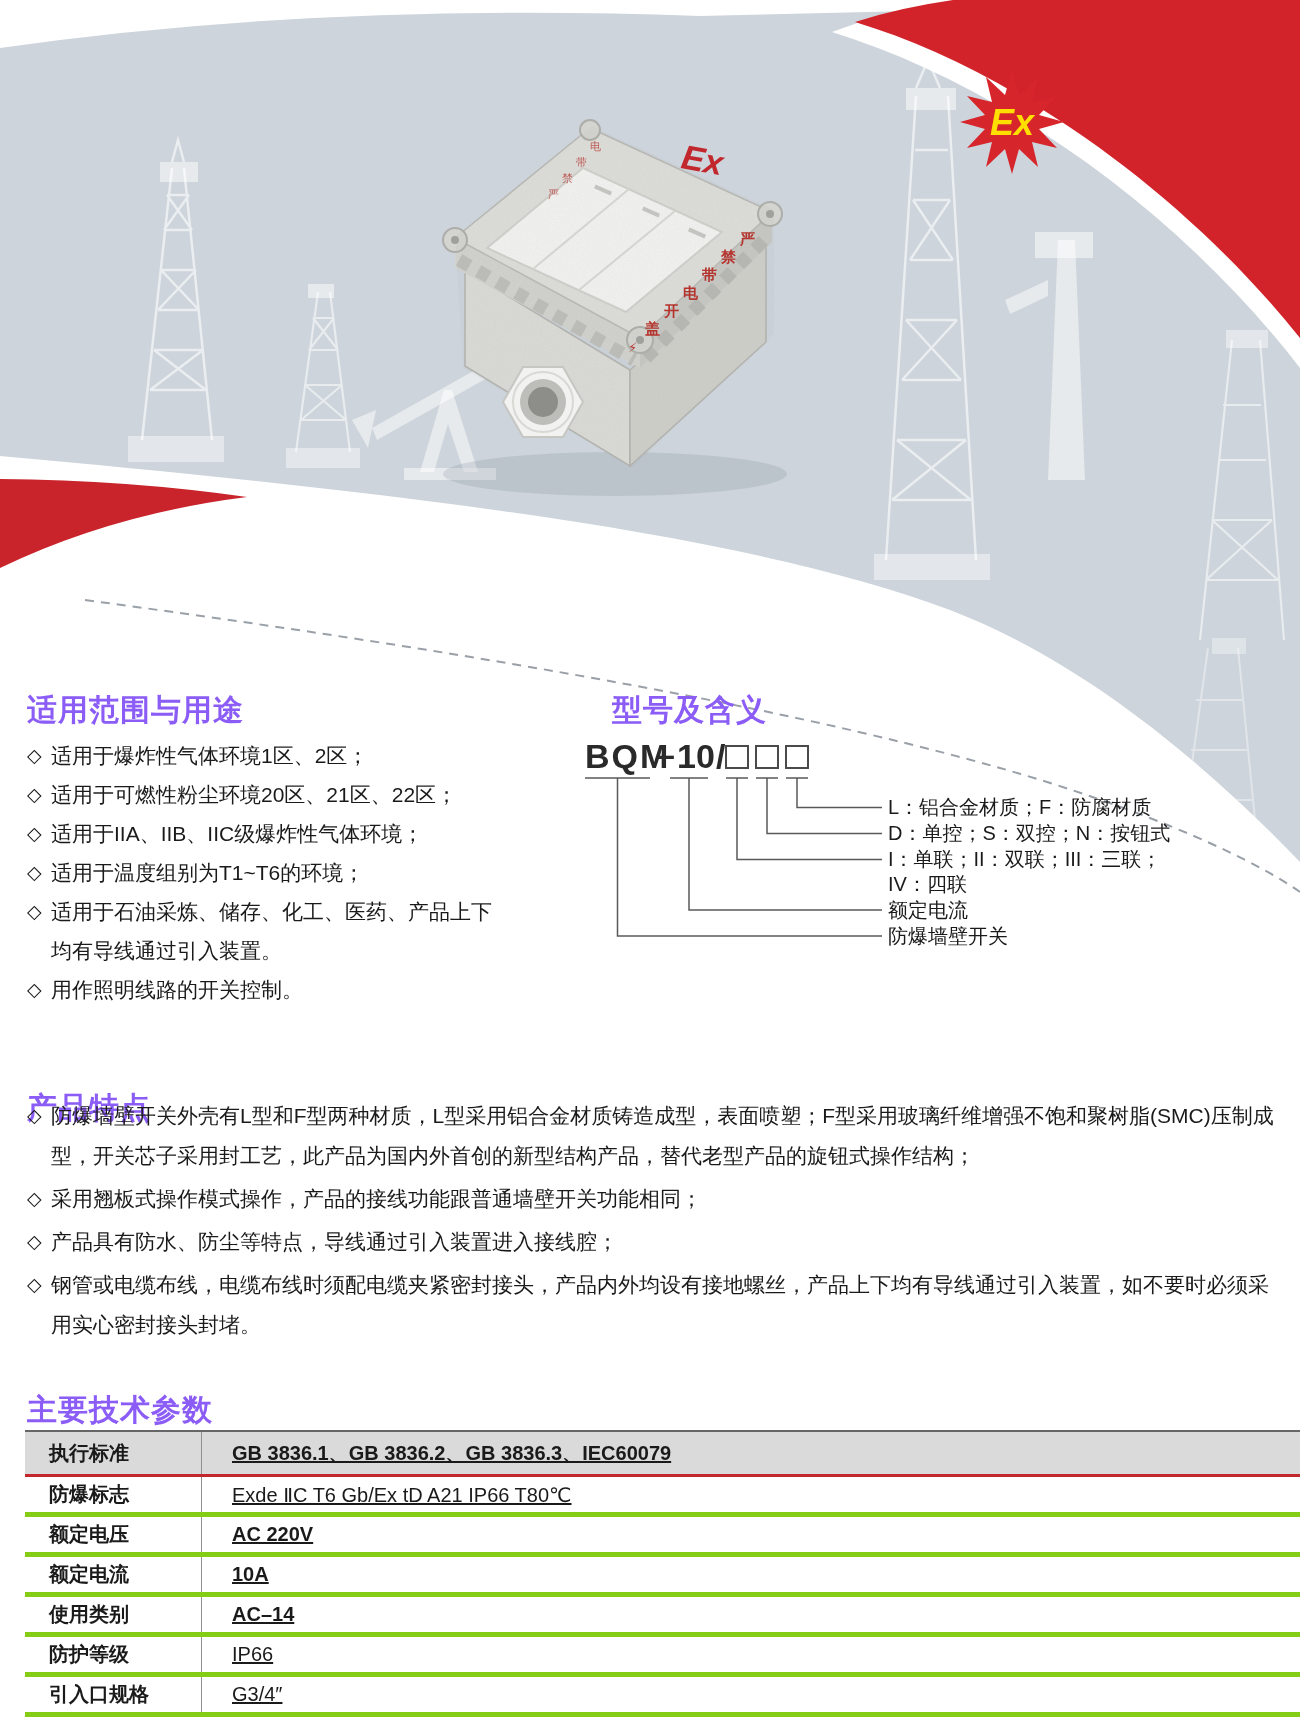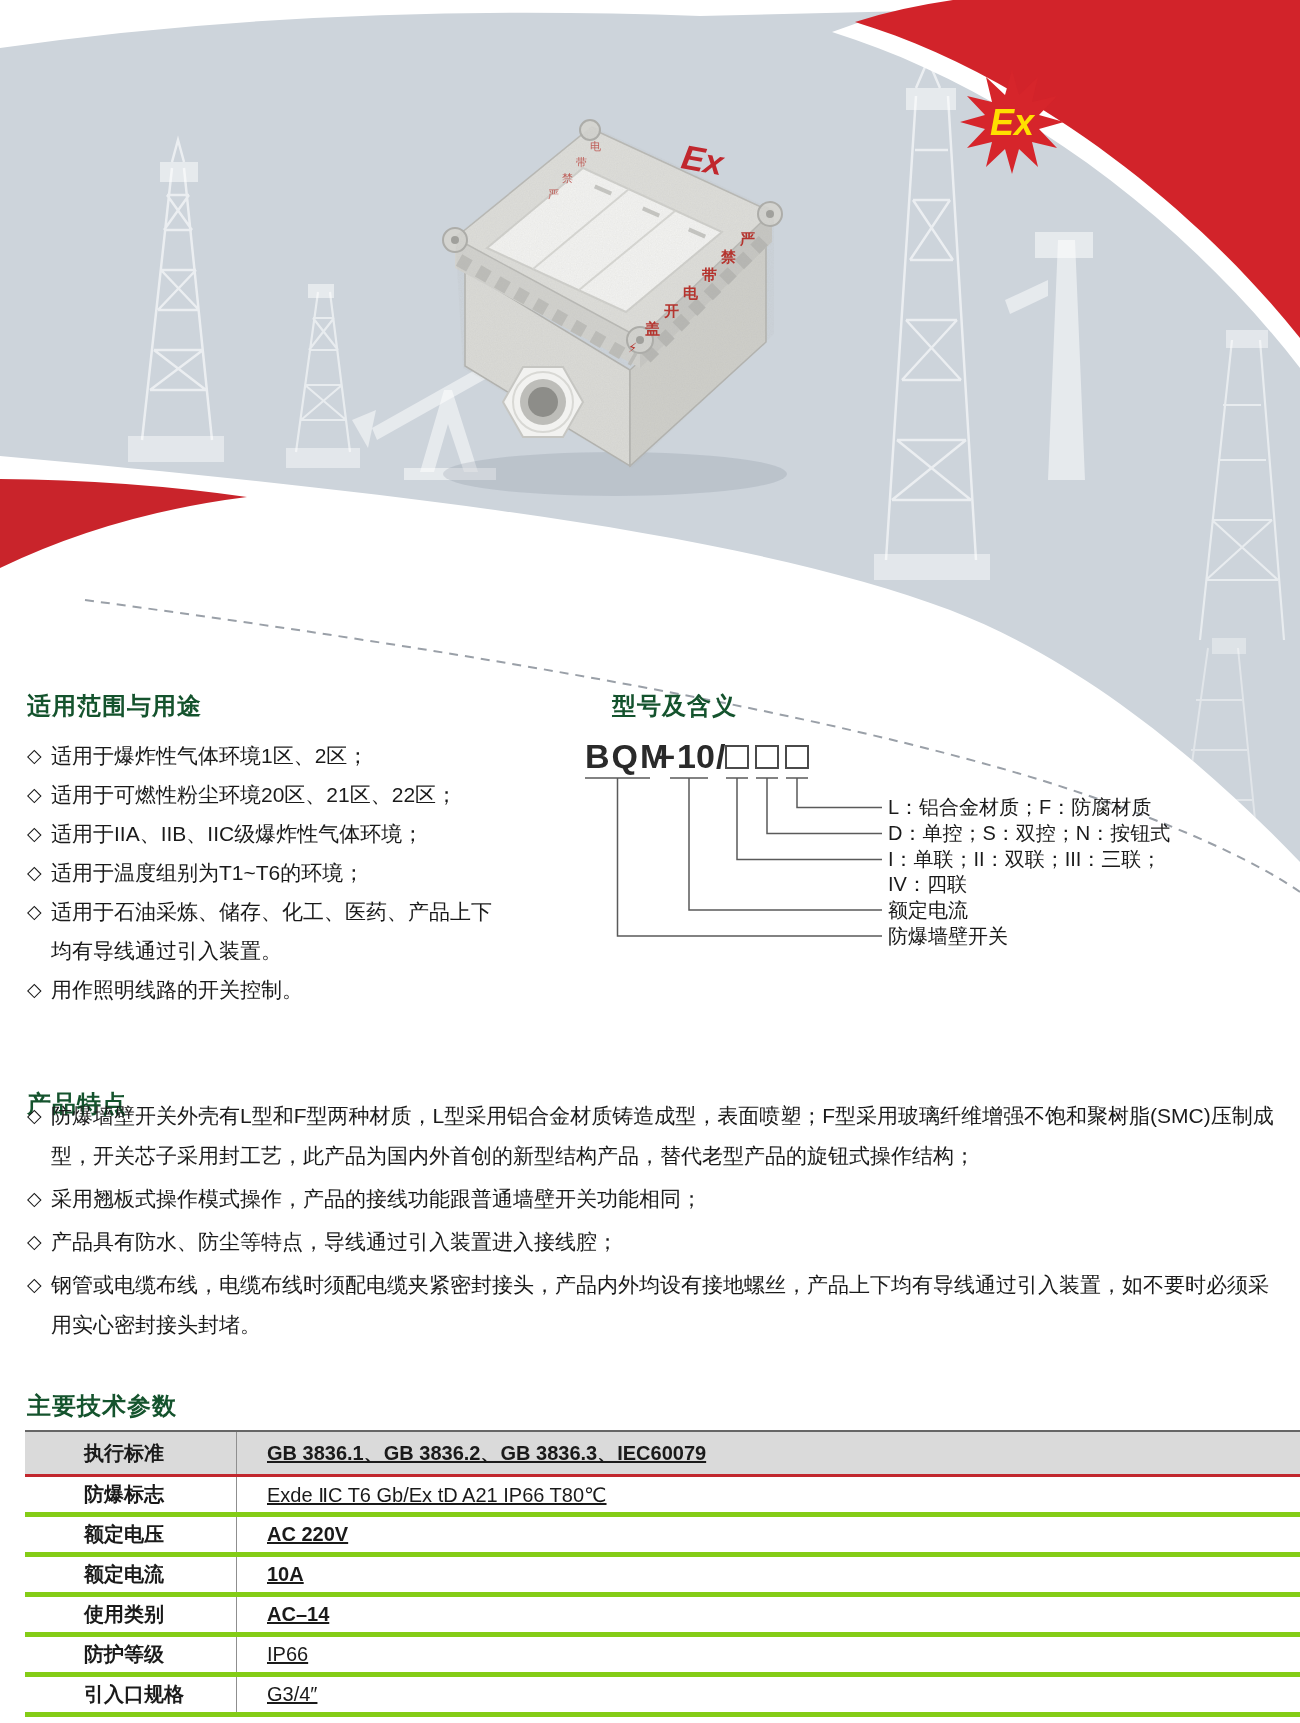--- a/index.html
+++ b/index.html
@@ -1,34 +1,34 @@
 <!DOCTYPE html>
 <html><head>
 <meta charset="utf-8">
 <style>
   html,body{margin:0;padding:0;background:#fff;}
   .page{position:relative;width:1300px;height:1723px;overflow:hidden;background:#fff;
         font-family:"Liberation Sans","DejaVu Sans",sans-serif;color:#1a1a1a;}
   .abs{position:absolute;}
-  .sec-title{font-size:24px;font-weight:700;color:#14532d;letter-spacing:1px;white-space:nowrap;}
+  .sec-title{font-size:30px;font-weight:700;color:#8b5cf6;letter-spacing:1px;white-space:nowrap;}
   ul.blist{margin:0;padding:0;list-style:none;}
   ul.blist li{position:relative;padding-left:24px;}
   .diamond{position:absolute;left:0;top:0;font-size:19px;color:#111;}
   .scope-list{left:27px;top:736px;width:470px;}
   .scope-list li{font-size:21px;line-height:39px;}
   .feat-list{left:27px;top:1096px;width:1250px;}
   .feat-list li{font-size:21px;line-height:40px;margin-bottom:3px;}
   
   .ptable{left:25px;top:1430px;width:1275px;}
   .prow{display:flex;align-items:center;height:35px;border-bottom:5px solid #84cc16;background:#fff;}
   .prow.header{height:42px;background:#dadada;border-top:2px solid #666;border-bottom:none;}
   .redline{height:3px;background:#c1272d;width:100%;}
   .pcell-label{width:177px;flex:0 0 177px;box-sizing:border-box;padding-left:24px;
                border-right:1px solid #8f8f8f;font-weight:700;font-size:20px;height:100%;
-               display:flex;align-items:center;margin-left:35px;}
+               display:flex;align-items:center;}
   .pcell-value{box-sizing:border-box;padding-left:30px;font-size:20px;height:100%;
                display:flex;align-items:center;text-decoration:underline;}
   .v-bold{font-weight:700;}
   svg text{font-family:"Liberation Sans","DejaVu Sans",sans-serif;}
 </style>
 </head>
 <body>
 
 <div class="page">
 

